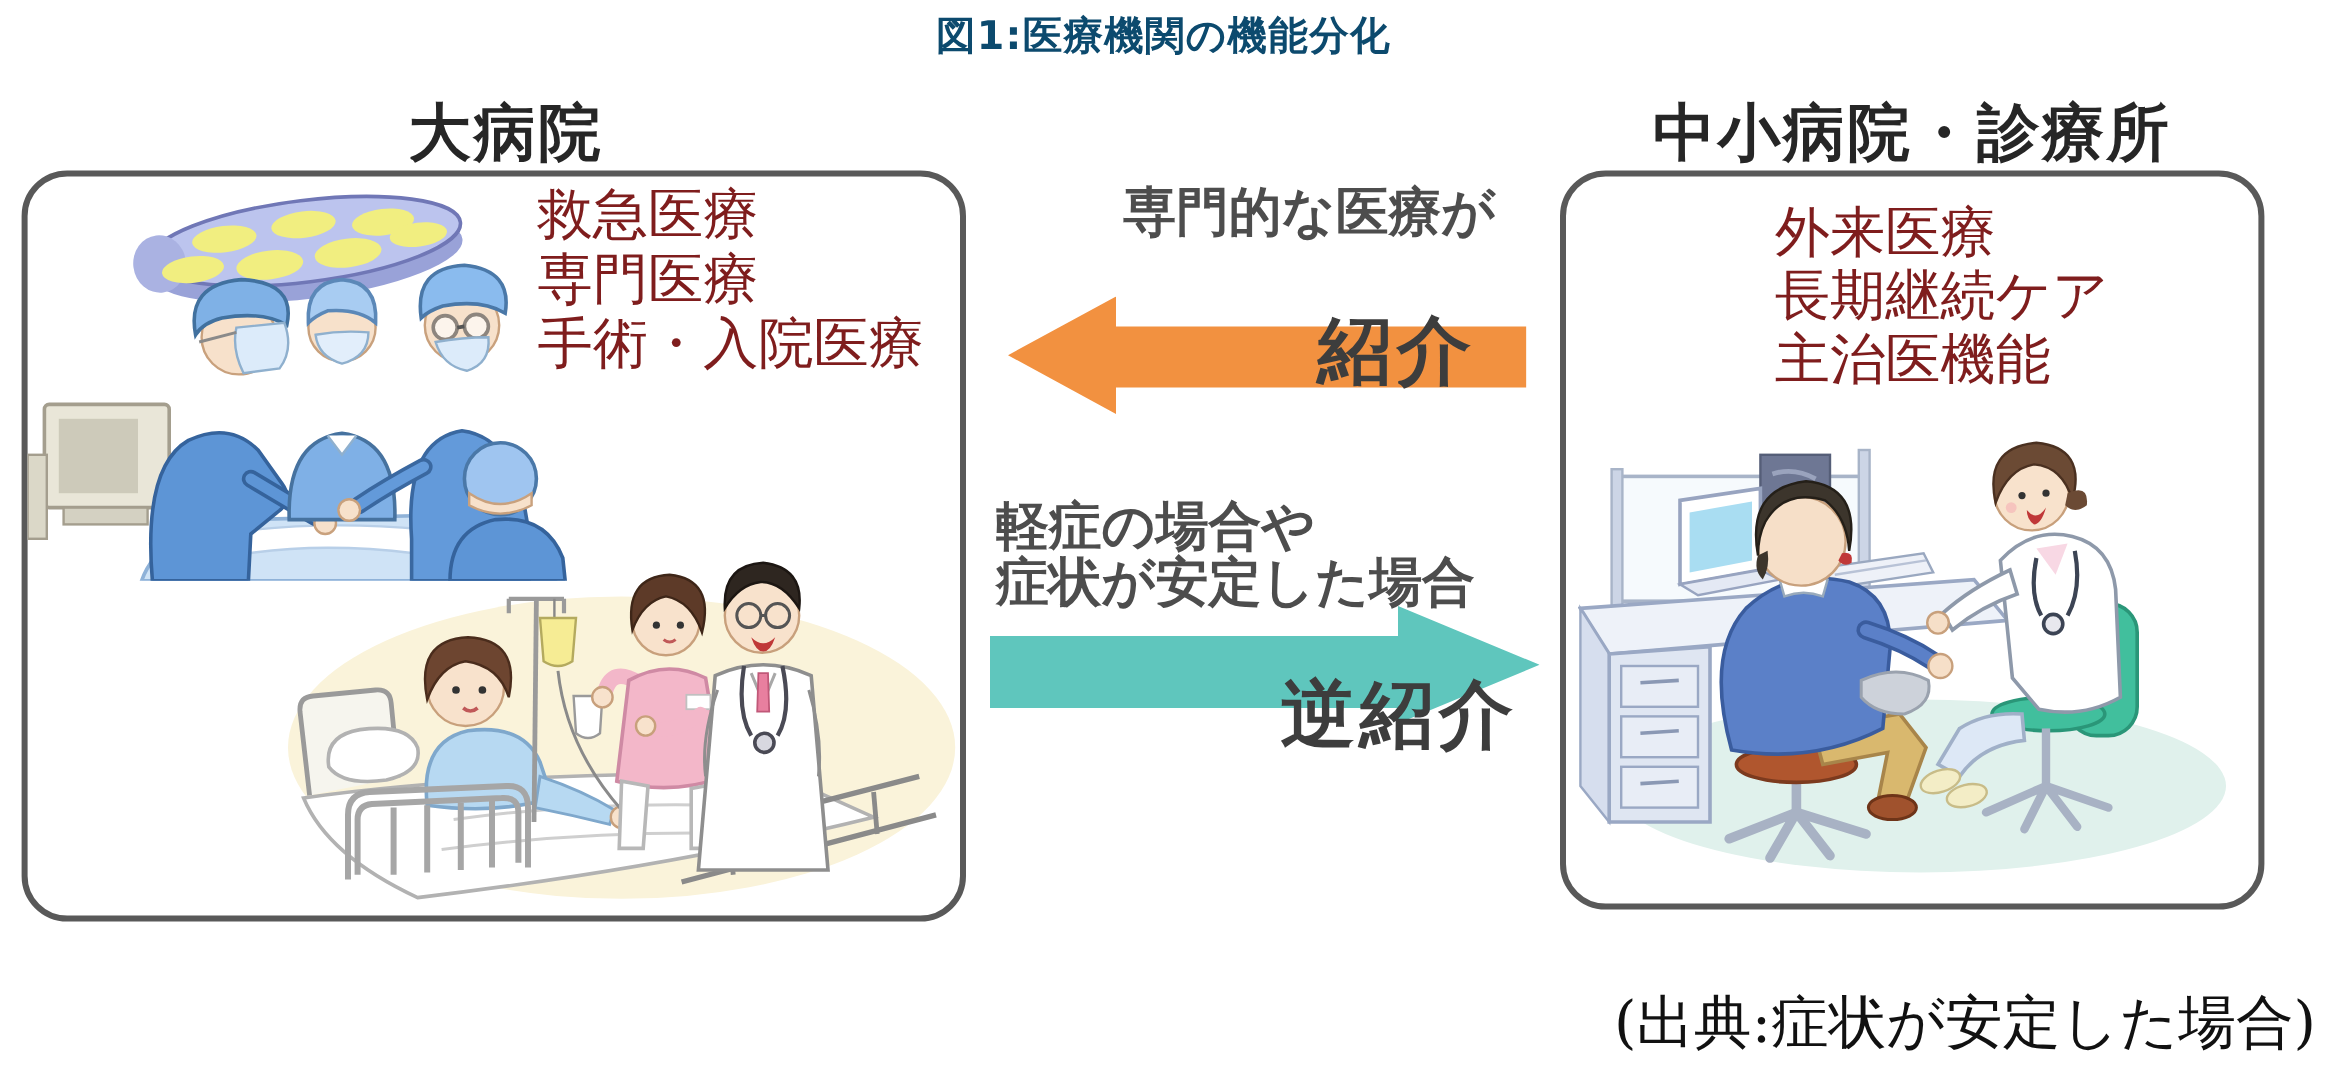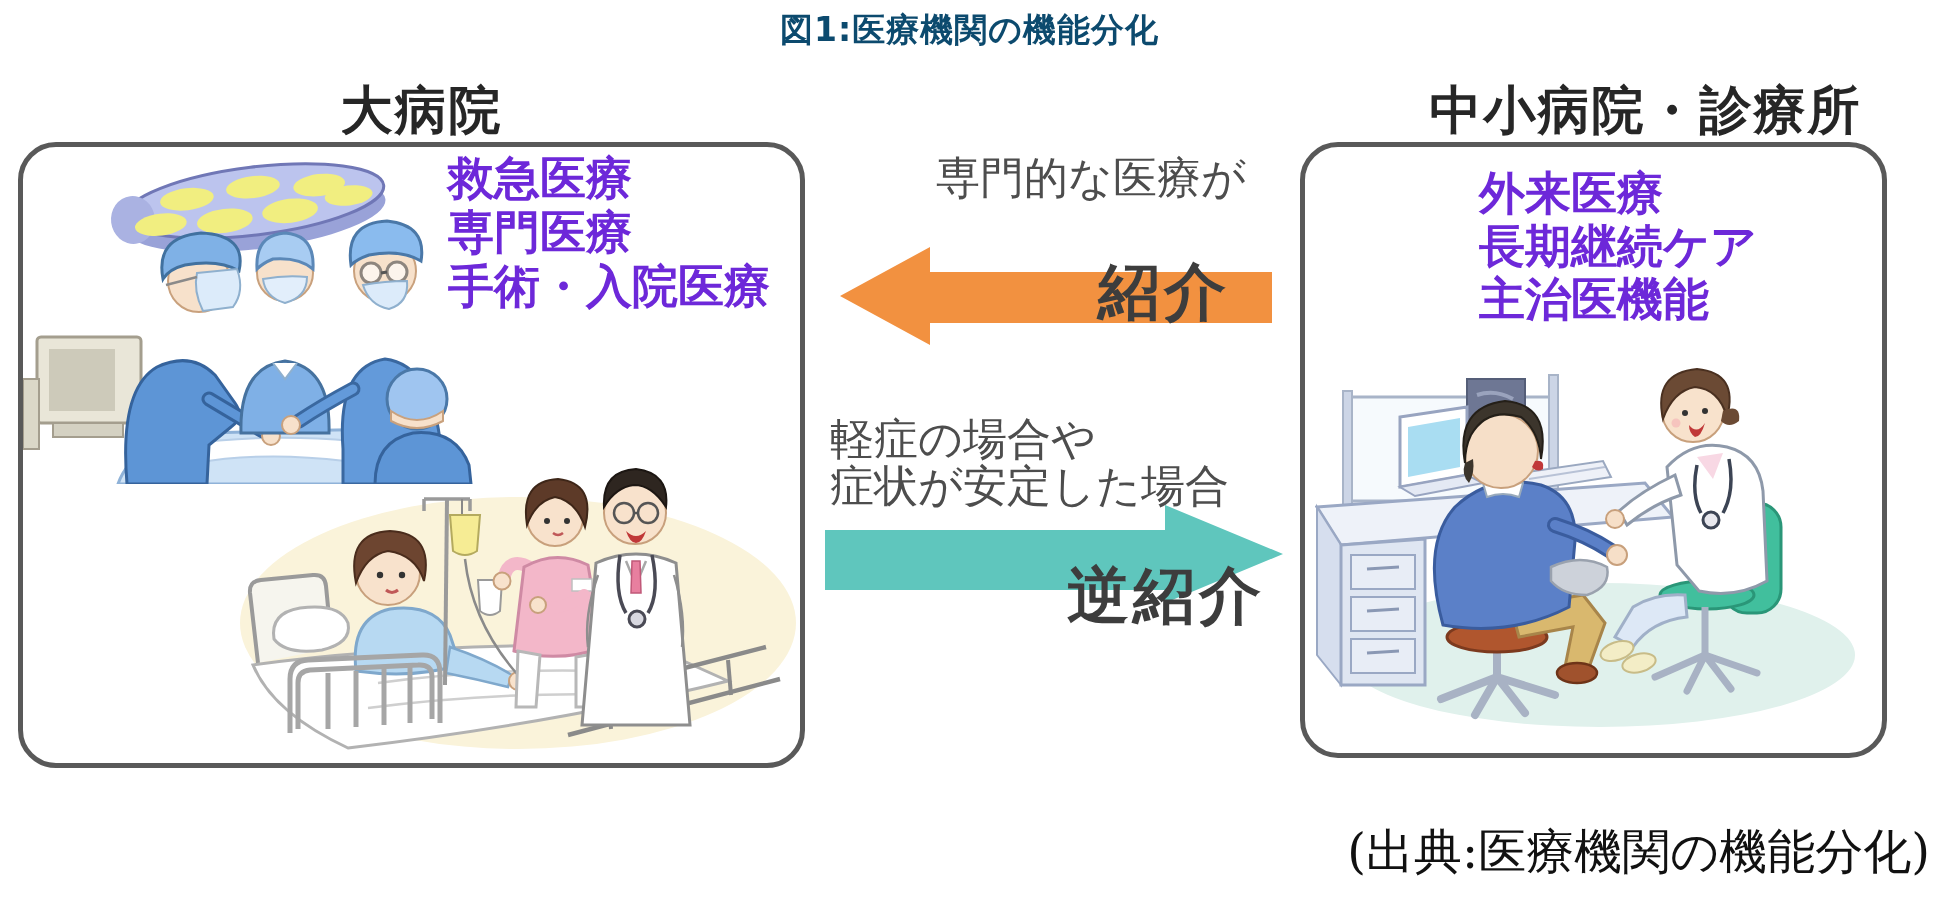--- a/index.html
+++ b/index.html
@@ -11,31 +11,31 @@
   }
   .fig-title {
     position:absolute; top:8px; left:0; width:100%; text-align:center;
     font-size:33px; font-weight:bold; color:#0c4a6e; letter-spacing:1px;
   }
   .panel-title {
     position:absolute; top:76px; text-align:center; font-size:52px;
     font-weight:bold; color:#262626; letter-spacing:2px;
   }
   .panel-title.left  { left:28px;   width:787px; }
-  .panel-title.right { left:1352px; width:587px; }
+  .panel-title.right { left:1300px; width:587px; }
   .panel-box {
     position:absolute; background:#fff; border:5px solid #595959;
     border-radius:38px;
   }
   .panel-box.left  { left:18px;   top:142px; width:787px; height:626px; }
   .panel-box.right { left:1300px; top:142px; width:587px; height:616px; }
-  .functions { position:absolute; font-weight:700; color:#6d28d9; }
+  .functions { position:absolute; font-weight:400; color:#7f1d1d; }
   .functions.left  { left:425px; top:4px;  font-size:46px; line-height:54px; }
   .functions.right { left:142px; top:20px; font-size:46px; line-height:53px;margin-left:32px; }
-  .note { position:absolute; color:#4d4d4d; font-weight:400; font-size:44px; line-height:47px; }
+  .note { position:absolute; color:#4d4d4d; font-weight:700; font-size:44px; line-height:47px; }
   .note.referral { left:936px; top:154px; }
   .note.reverse  { left:830px; top:415px; }
   .arrow-svg { position:absolute; display:block; }
   #arrow-referral { left:840px; top:247px; }
   #arrow-reverse  { left:825px; top:505px; }
   .arrow-label {
     position:absolute; font-weight:bold; color:#3d3d3d; text-align:right;
     font-size:62px; line-height:66px; letter-spacing:4px;
   }
   .arrow-label.referral { left:950px; top:259px; width:280px; }
@@ -294,15 +294,15 @@
   <div class="note reverse">
     <div>軽症の場合や</div>
     <div>症状が安定した場合</div>
   </div>
 
   <svg id="arrow-reverse" class="arrow-svg" width="458" height="98" viewBox="0 0 458 98">
     <polygon points="458,49 340,0 340,25 0,25 0,85 340,85 340,98" fill="#5fc6bd"></polygon>
   </svg>
   <div class="arrow-label reverse">逆紹介</div>
 
-  <div class="source">(出典:医療機関の機能分化)</div>
+  <div class="source">(出典:症状が安定した場合)</div>
 
 </div>
 
 </body></html>

